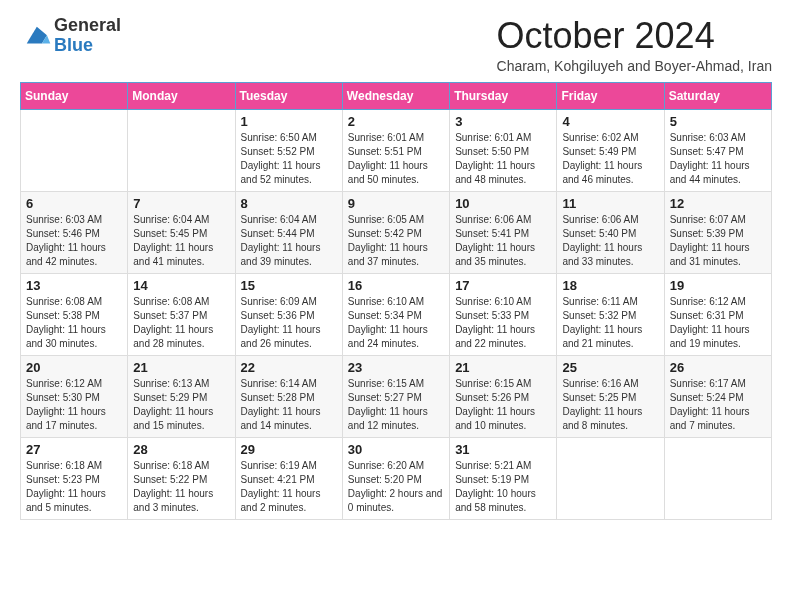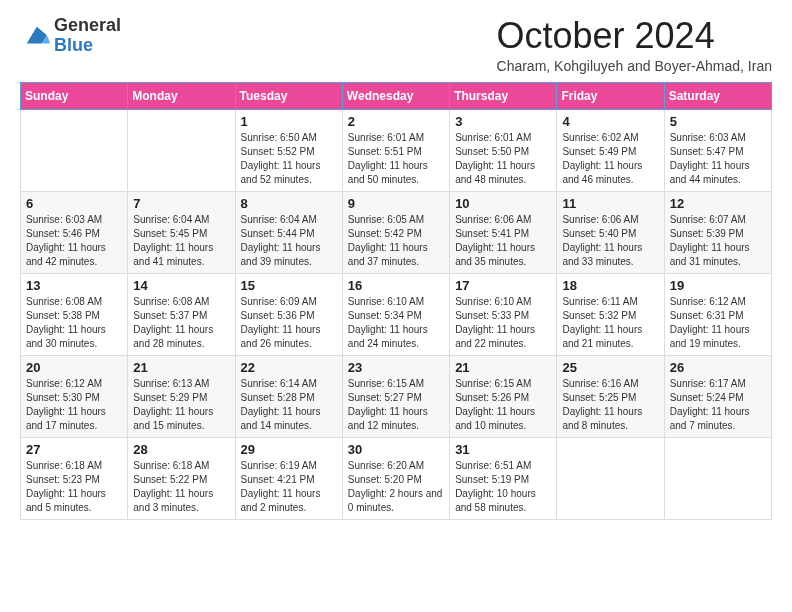--- a/index.html
+++ b/index.html
@@ -377,21 +377,21 @@
         <span class="day-number">30</span>
         <div class="day-info">
           <span>Sunrise: 6:20 AM</span><br>
           <span>Sunset: 5:20 PM</span><br>
           <span>Daylight: 2 hours and 0 minutes.</span>
         </div>
       </td>
         <td>
         <span class="day-number">31</span>
         <div class="day-info">
-          <span>Sunrise: 6:51 AM</span><br>
+          <span>Sunrise: 5:21 AM</span><br>
           <span>Sunset: 5:19 PM</span><br>
           <span>Daylight: 10 hours and 58 minutes.</span>
         </div>
       </td>
         <td class="empty-cell"></td>
         <td class="empty-cell"></td>
       </tr>
     </tbody>
 </table>
 

